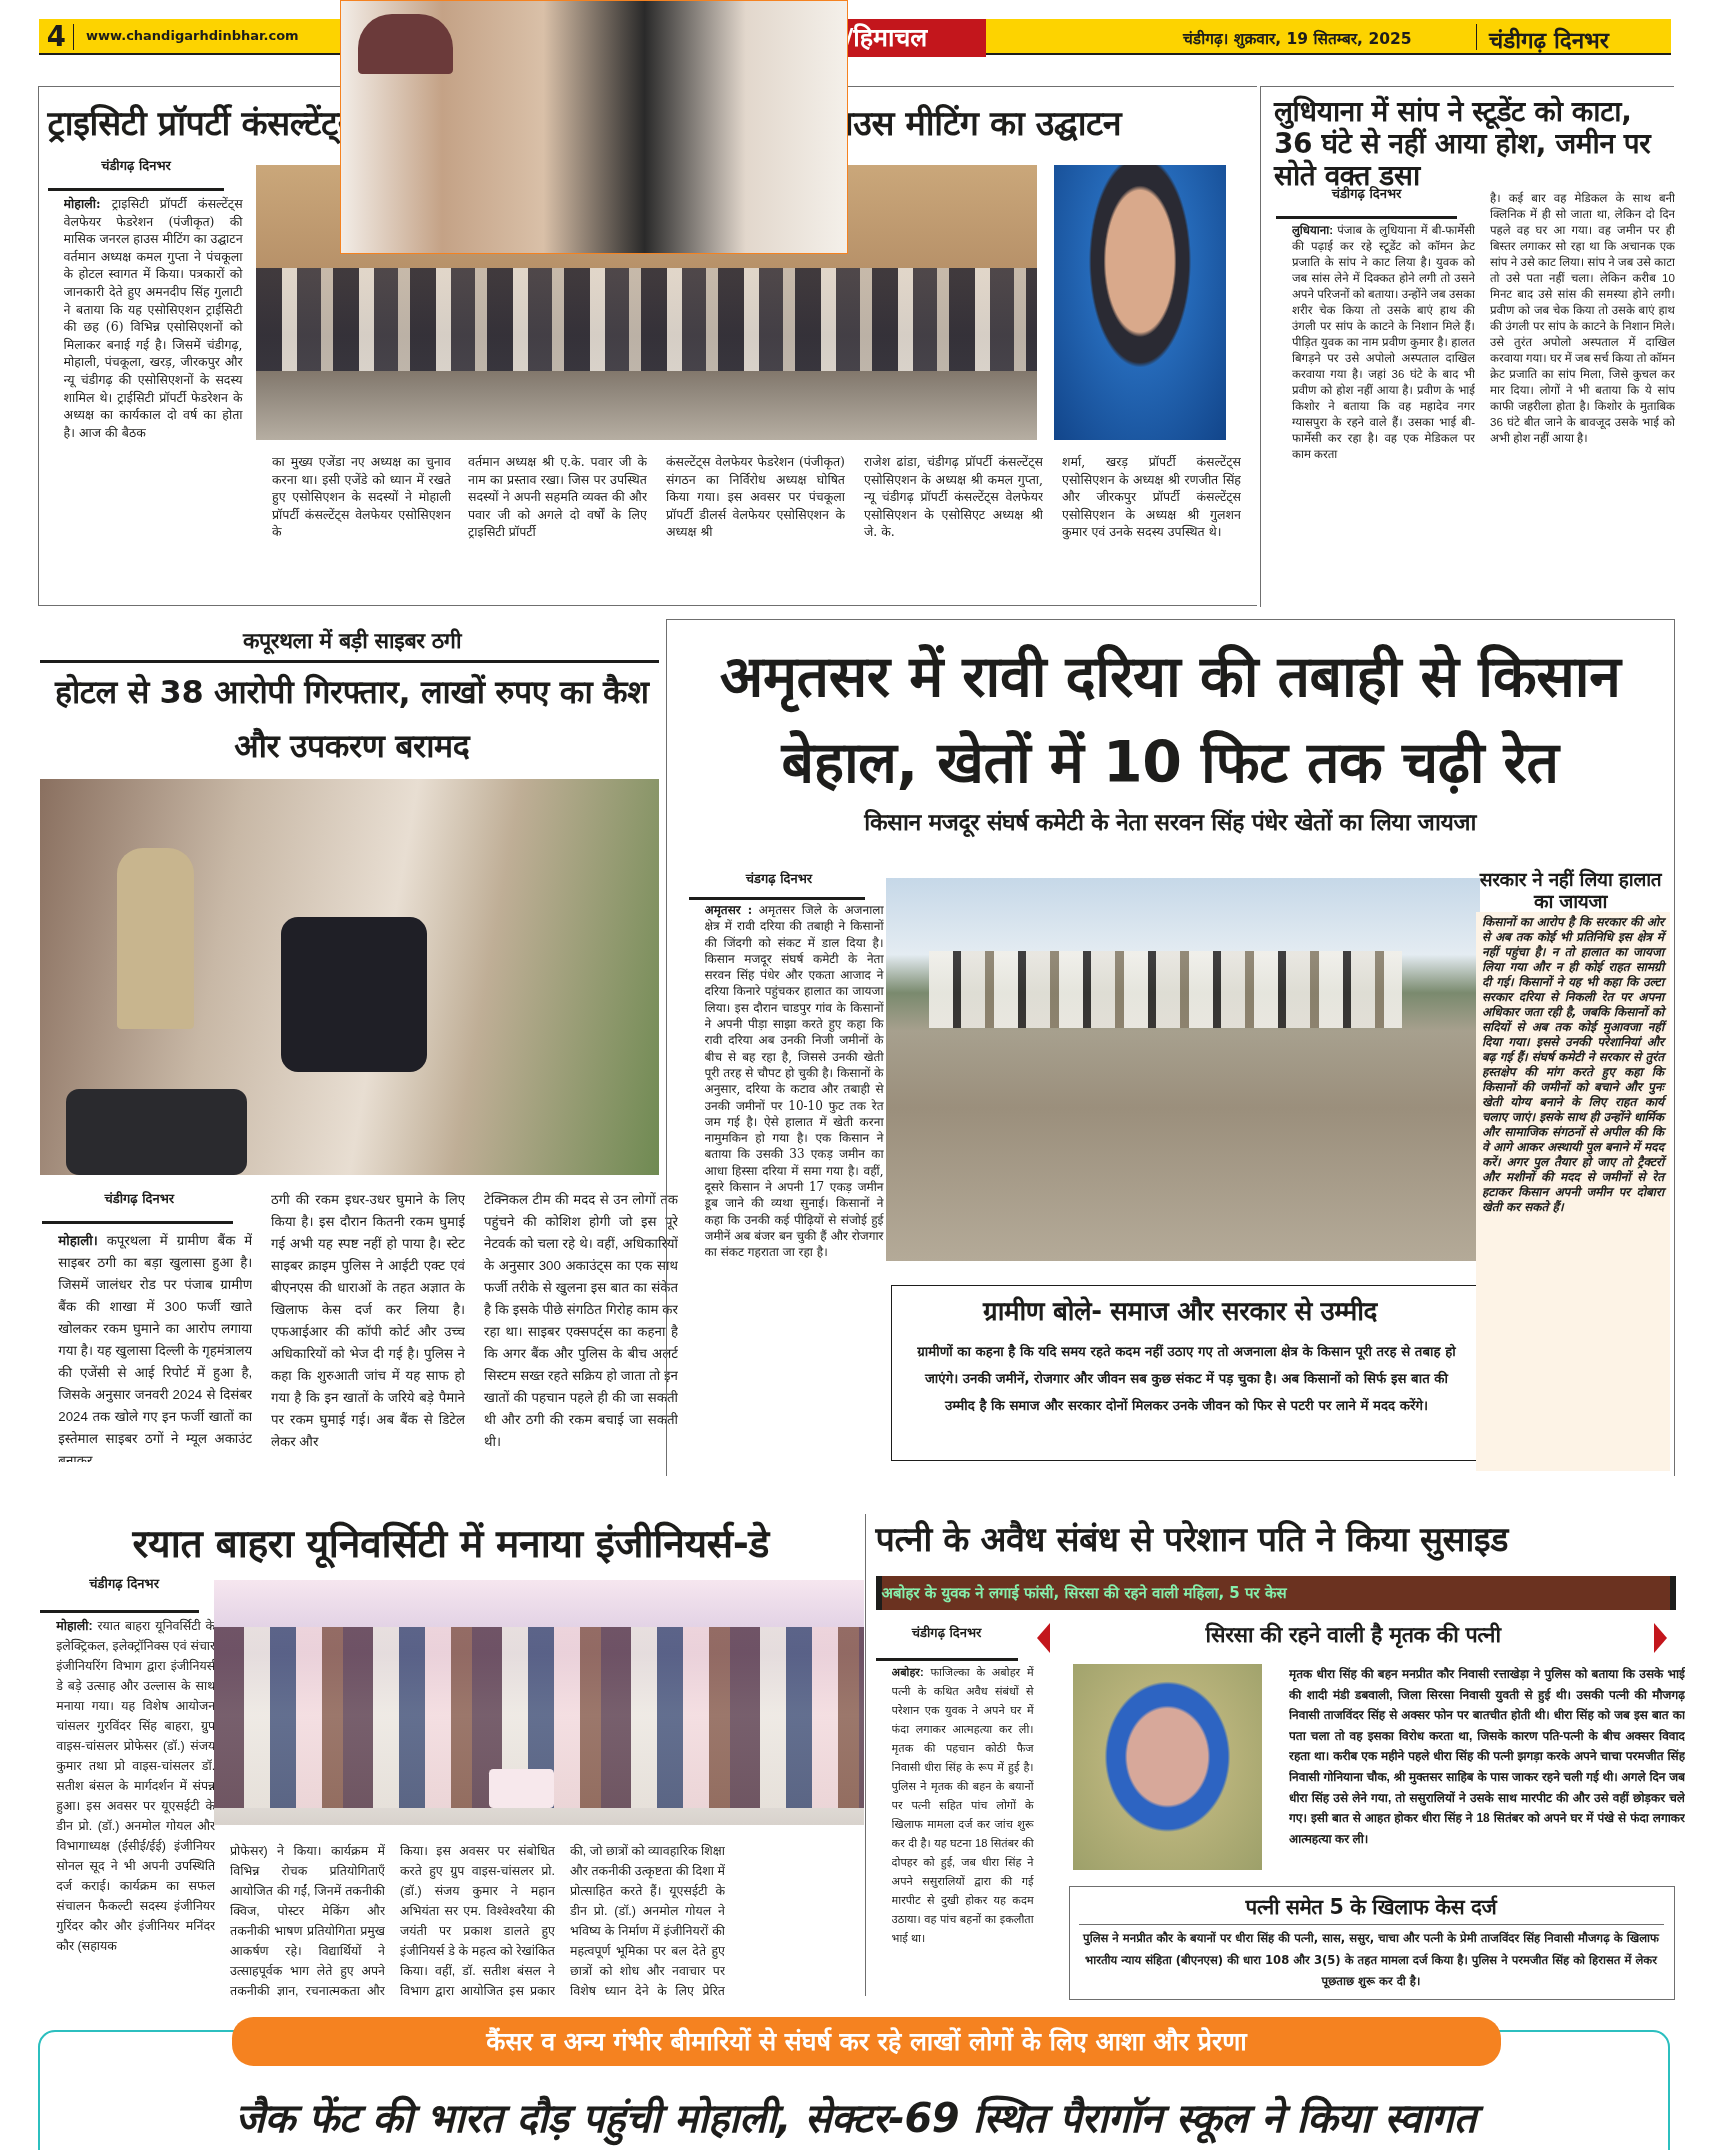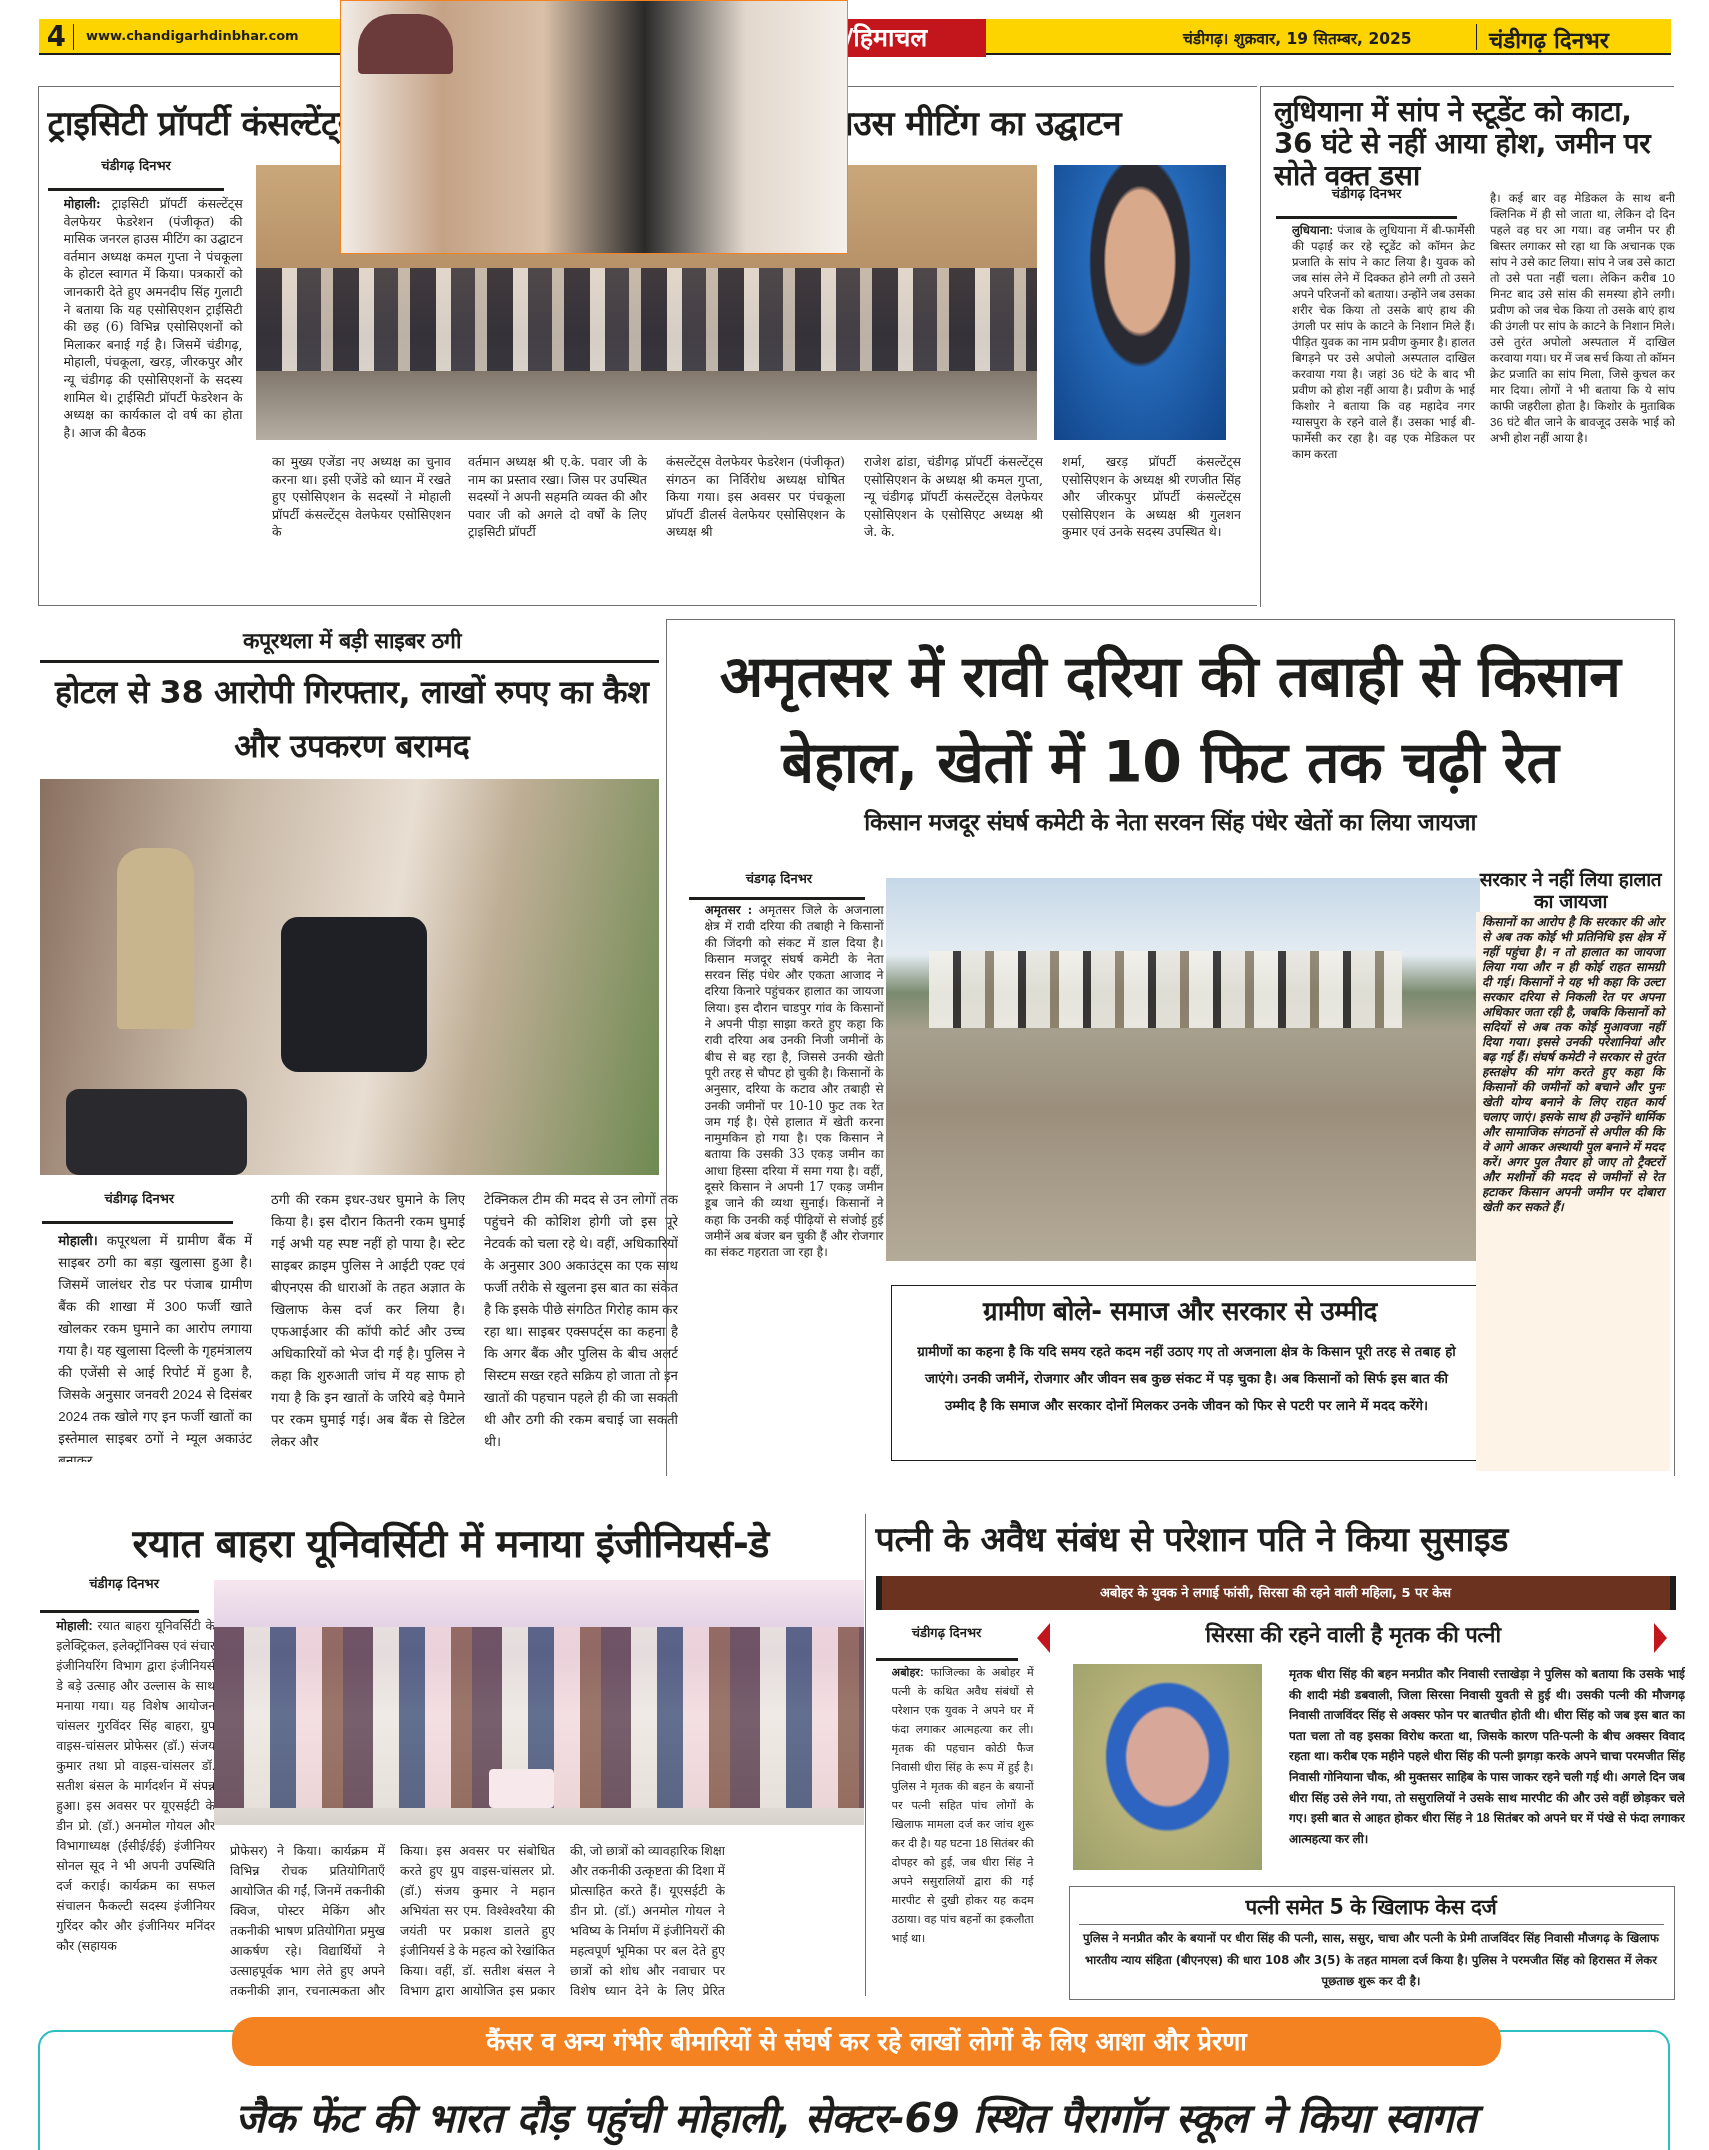--- a/index.html
+++ b/index.html
@@ -126,21 +126,21 @@
   </div>
   <div class="col body-s" style="left:176px;top:336px;width:155px;height:159px;font-size:12.5px;line-height:20px;">प्रोफेसर) ने किया। कार्यक्रम में विभिन्न रोचक प्रतियोगिताएँ आयोजित की गईं, जिनमें तकनीकी क्विज, पोस्टर मेकिंग और तकनीकी भाषण प्रतियोगिता प्रमुख आकर्षण रहे। विद्यार्थियों ने उत्साहपूर्वक भाग लेते हुए अपने तकनीकी ज्ञान, रचनात्मकता और नवाचार की क्षमता का प्रदर्शन</div>
   <div class="col body-s" style="left:346px;top:336px;width:155px;height:159px;font-size:12.5px;line-height:20px;">किया। इस अवसर पर संबोधित करते हुए ग्रुप वाइस-चांसलर प्रो. (डॉ.) संजय कुमार ने महान अभियंता सर एम. विश्वेश्वरैया की जयंती पर प्रकाश डालते हुए इंजीनियर्स डे के महत्व को रेखांकित किया। वहीं, डॉ. सतीश बंसल ने विभाग द्वारा आयोजित इस प्रकार के कार्यक्रमों की सराहना</div>
   <div class="col body-s" style="left:516px;top:336px;width:155px;height:159px;font-size:12.5px;line-height:20px;">की, जो छात्रों को व्यावहारिक शिक्षा और तकनीकी उत्कृष्टता की दिशा में प्रोत्साहित करते हैं। यूएसईटी के डीन प्रो. (डॉ.) अनमोल गोयल ने भविष्य के निर्माण में इंजीनियरों की महत्वपूर्ण भूमिका पर बल देते हुए छात्रों को शोध और नवाचार पर विशेष ध्यान देने के लिए प्रेरित किया।</div>
 </div>
 <div class="vline" style="left:865px;top:1514px;height:482px;"></div>
 
 <div class="abs" style="left:867px;top:1505px;width:809px;height:495px;">
   <div class="abs hl" style="left:8.6px;top:15px;width:800px;font-size:34px;">पत्नी के अवैध संबंध से परेशान पति ने किया सुसाइड</div>
   <div class="abs" style="left:8.6px;top:71px;width:800px;height:34px;background:#6b3220;border-left:6px solid #1d1d1b;border-right:6px solid #1d1d1b;box-sizing:border-box;">
-    <div style="color:#ffffff;font-weight:bold;font-size:13px;text-align:center;line-height:34px;">अबोहर के युवक ने लगाई फांसी, सिरसा की रहने वाली महिला, 5 पर केस</div>
+    <div style="color:#86efac;font-weight:bold;font-size:15px;line-height:34px;">अबोहर के युवक ने लगाई फांसी, सिरसा की रहने वाली महिला, 5 पर केस</div>
   </div>
   <div class="abs byline" style="left:8.6px;top:118px;width:142px;">चंडीगढ़ दिनभर</div>
   <div class="abs rule" style="left:8.6px;top:153px;width:142px;"></div>
   <div class="col body-s" style="left:8.6px;top:158px;width:142px;height:336px;font-size:11.2px;line-height:19px;">
     <span class="lead">अबोहर:</span>
     <span>फाजिल्का के अबोहर में पत्नी के कथित अवैध संबंधों से परेशान एक युवक ने अपने घर में फंदा लगाकर आत्महत्या कर ली। मृतक की पहचान कोठी फैज निवासी धीरा सिंह के रूप में हुई है। पुलिस ने मृतक की बहन के बयानों पर पत्नी सहित पांच लोगों के खिलाफ मामला दर्ज कर जांच शुरू कर दी है। यह घटना 18 सितंबर की दोपहर को हुई, जब धीरा सिंह ने अपने ससुरालियों द्वारा की गई मारपीट से दुखी होकर यह कदम उठाया। वह पांच बहनों का इकलौता भाई था।</span>
   </div>
   <div class="abs" style="left:170px;top:118px;width:13px;height:30px;background:#c3161c;clip-path:polygon(100% 0,100% 100%,0 50%);"></div>
   <div class="abs" style="left:787px;top:118px;width:13px;height:30px;background:#c3161c;clip-path:polygon(0 0,100% 50%,0 100%);"></div>
   <div class="abs hl" style="left:189px;top:118px;width:594px;text-align:center;font-size:21.5px;">सिरसा की रहने वाली है मृतक की पत्नी</div>

